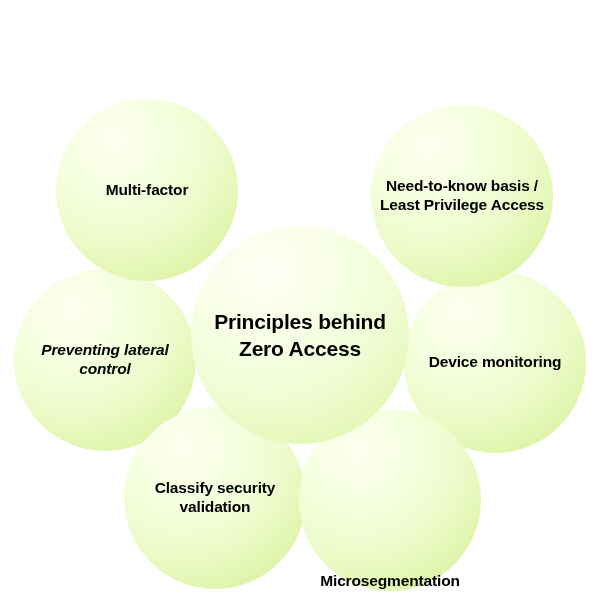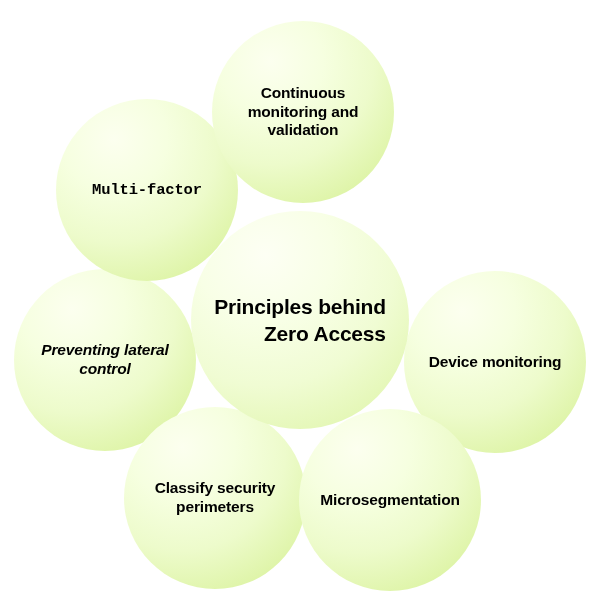--- a/index.html
+++ b/index.html
@@ -63,27 +63,27 @@
   }
   .hub .label {
     font-size: 21px;
     letter-spacing: -0.2px;
     line-height: 1.3;
   }
   .label .ln { display: block; white-space: nowrap; }
 
   
   #c-top        { left: 212px; top:  21px; }
-  #c-topleft    { left:  56px; top:  99px; font-family: Liberation Mono, monospace; }
+  #c-topleft    { left:  56px; top:  99px; }
   #c-topright   { left: 371px; top: 105px; }
   #c-left       { left:  14px; top: 269px; font-style: italic; }
   #c-right      { left: 404px; top: 271px; align-items: center; }
   #c-bottomleft { left: 124px; top: 407px; }
-  #c-bottomright{ left: 299px; top: 409px; }
-  #c-hub        { left: 191px; top: 211px; text-align: right; }
+  #c-bottomright{ left: 299px; top: 409px; align-items: flex-end; }
+  #c-hub        { left: 191px; top: 226px; }
 
   
   #c-topleft    { z-index: 2; }
   #c-top        { z-index: 3; }
   #c-topright   { z-index: 2; }
   #c-left       { z-index: 1; }
   #c-right      { z-index: 1; }
   #c-bottomleft { z-index: 2; }
   #c-bottomright{ z-index: 3; }
 </style>
@@ -91,46 +91,45 @@
 <body>
 
 <div id="diagram-canvas">
 
   <div class="circle satellite" id="c-topleft">
     <div class="label">
       <span class="ln">Multi-factor</span>
     </div>
   </div>
 
-  <div class="circle satellite" id="c-top">
+
+  <div class="circle satellite" id="c-topright">
     <div class="label">
-      <span class="ln">Continuous</span>
-      <span class="ln">monitoring and</span>
-      <span class="ln">validation</span>
+      <span class="ln">Need-to-know basis /</span>
+      <span class="ln">Least Privilege Access</span>
     </div>
   </div>
-
 
   <div class="circle satellite" id="c-left">
     <div class="label">
       <span class="ln">Preventing lateral</span>
       <span class="ln">control</span>
     </div>
   </div>
 
   <div class="circle satellite" id="c-right">
     <div class="label">
       <span class="ln">Device monitoring</span>
     </div>
   </div>
 
   <div class="circle satellite" id="c-bottomleft">
     <div class="label">
       <span class="ln">Classify security</span>
-      <span class="ln">perimeters</span>
+      <span class="ln">validation</span>
     </div>
   </div>
 
   <div class="circle satellite" id="c-bottomright">
     <div class="label">
       <span class="ln">Microsegmentation</span>
     </div>
   </div>
 
   <div class="circle hub" id="c-hub">

